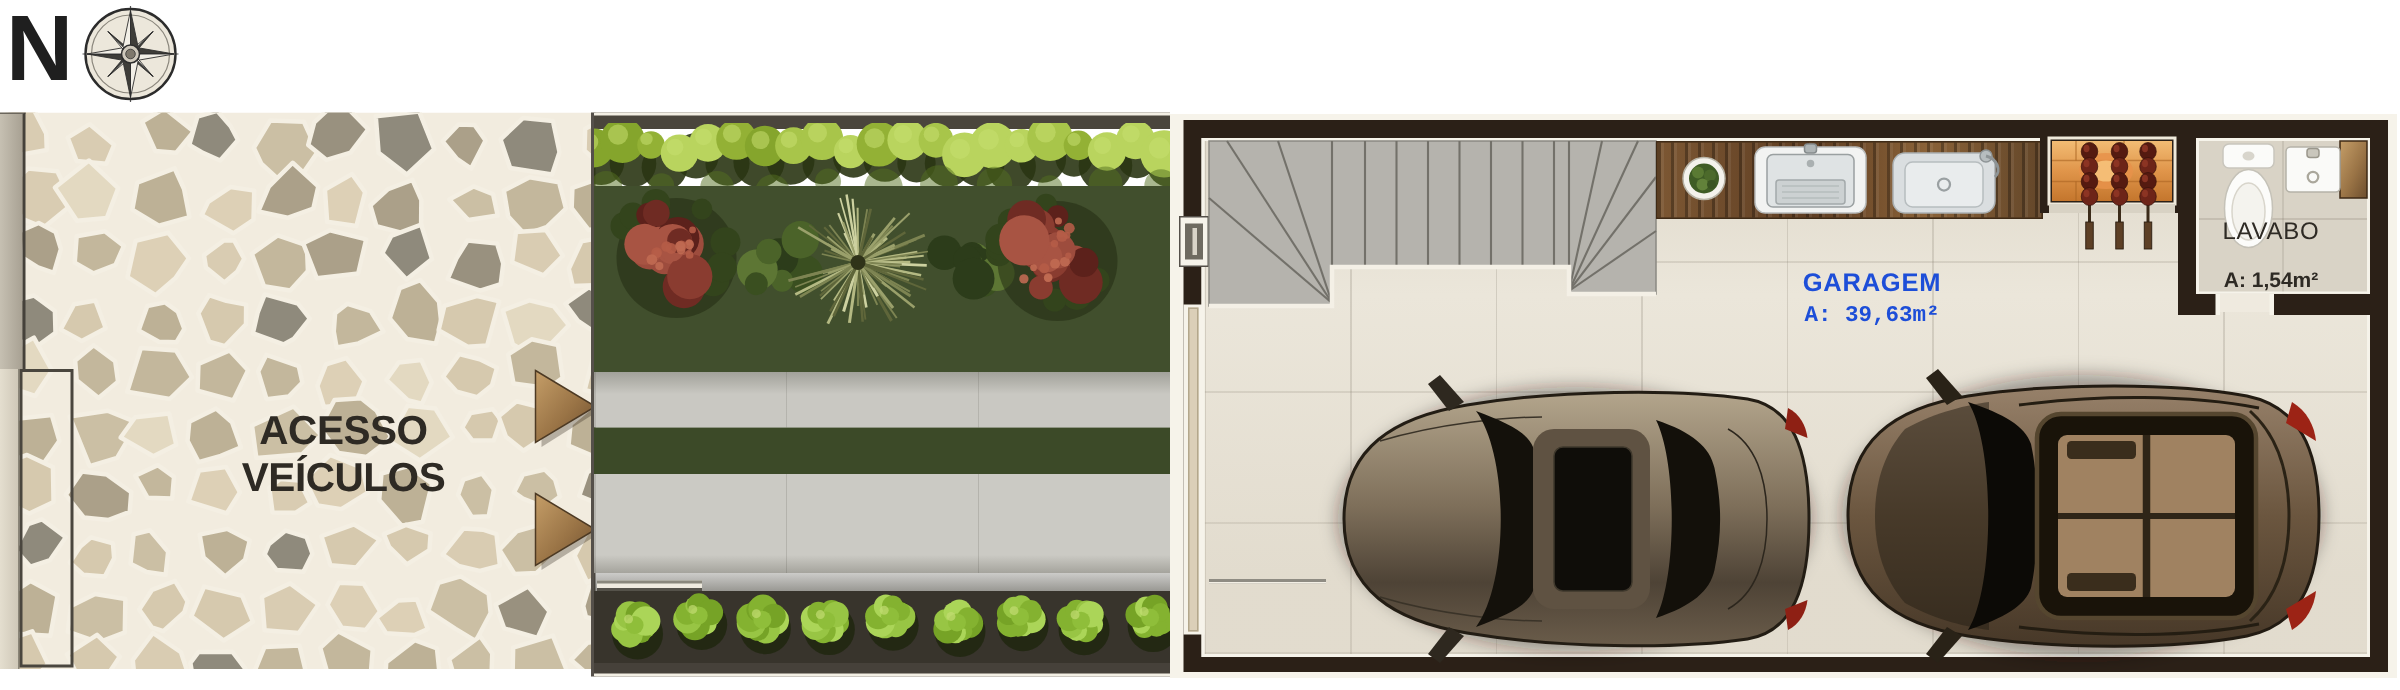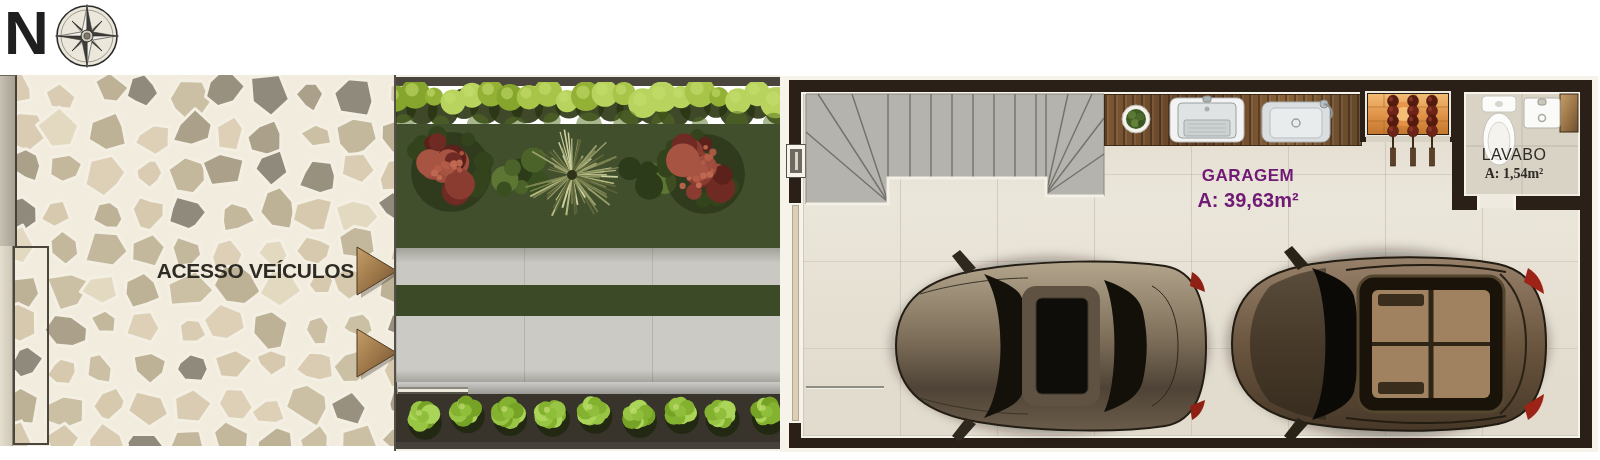--- a/index.html
+++ b/index.html
@@ -9,21 +9,21 @@
   
   #northN{left:4px;top:2px;font-size:62px;font-weight:700;color:#1f1f1f;line-height:1;letter-spacing:-2px;}
   #compassSvg{left:54px;top:2px;}
   
   #stoneSvg{left:0;top:75px;}
   #curbTop{left:0;top:75px;width:17px;height:171px;background:linear-gradient(90deg,#c6c0b2,#a8a193);
            border-right:2px solid #45413a;border-top:1px solid #6b665c;box-sizing:border-box;}
   #curbBot{left:0;top:246px;width:13px;height:200px;background:linear-gradient(90deg,#e4decf,#cfc8b8);
            border-right:1px solid #8a8578;box-sizing:border-box;}
   #pathOutline{left:13px;top:246px;width:36px;height:199px;border:2px solid #4a463e;box-sizing:border-box;}
-  .accessLabel{width:250px;text-align:right;font-weight:700;font-size:21px;color:#2e2a24;letter-spacing:-0.3px;}
+  .accessLabel{width:250px;text-align:center;font-weight:700;font-size:27px;color:#2e2a24;letter-spacing:-0.3px;margin-top:13px;}
   #vehLabel{left:104px;top:259px;}
   #pedLabel{left:104px;top:341px;}
   #vehArrow{left:356px;top:245px;}
   #pedArrow{left:356px;top:327px;}
   
   #garden{left:396px;top:75px;width:384px;height:376px;}
   #garden .g{position:absolute;left:0;width:384px;}
   #gTopWall{top:0;height:11px;background:#4a453c;border-top:2px solid #f3efe4;box-sizing:border-box;}
   #hedgeTopSvg{position:absolute;left:0;top:7px;}
   #lawn{top:49px;height:124px;background:#414f2d;}
@@ -56,26 +56,26 @@
   #bldWindowSlat{left:795px;top:152px;width:3px;height:18px;background:#d9d4c8;}
   #stairsSvg{left:804px;top:92px;}
   #counter{left:1104px;top:94px;width:258px;height:52px;border:1px solid #3e2a16;box-sizing:border-box;
            background-color:#6f4c2b;
            background-image:repeating-linear-gradient(90deg,rgba(0,0,0,.28) 0 2px,rgba(255,255,255,.07) 2px 4px,rgba(0,0,0,0) 4px 9px),
              linear-gradient(90deg,#7c5733,#5e3d22 40%,#8a6238 70%,#64472a);}
   #counterSvg{left:1104px;top:94px;}
   #bbqSvg{left:1358px;top:84px;}
   #lavSvg{left:1452px;top:78px;}
   #garLine{left:806px;top:386px;width:78px;height:2px;background:#8f8c83;border-bottom:1px solid #f3efe5;}
-  #garageLabel{left:1148px;top:166px;width:200px;text-align:center;color:#701a75;}
+  #garageLabel{left:1148px;top:179px;width:200px;text-align:center;color:#1d4ed8;}
   #lavLabel{left:1458px;top:146px;width:112px;text-align:center;color:#2e2a24;}
   .rl1{font-size:17px;font-weight:700;letter-spacing:.5px;}
-  .rl2{font-size:20px;font-weight:700;margin-top:3px;}
+  .rl2{font-size:15px;font-weight:700;margin-top:3px;font-family:Liberation Mono, monospace;}
   .sl1{font-size:16px;font-weight:400;letter-spacing:.5px;}
-  .sl2{font-size:14px;font-weight:700;margin-top:2px;font-family:Liberation Serif, serif;}
+  .sl2{font-size:14px;font-weight:700;margin-top:14px;}
   #carsSvg{left:860px;top:234px;}
 </style>
 </head>
 <body>
 
 <div id="plan">
 
   <svg width="0" height="0" style="position:absolute">
     <defs>
       <linearGradient id="wood1" x1="0" y1="0" x2="1" y2="1">

